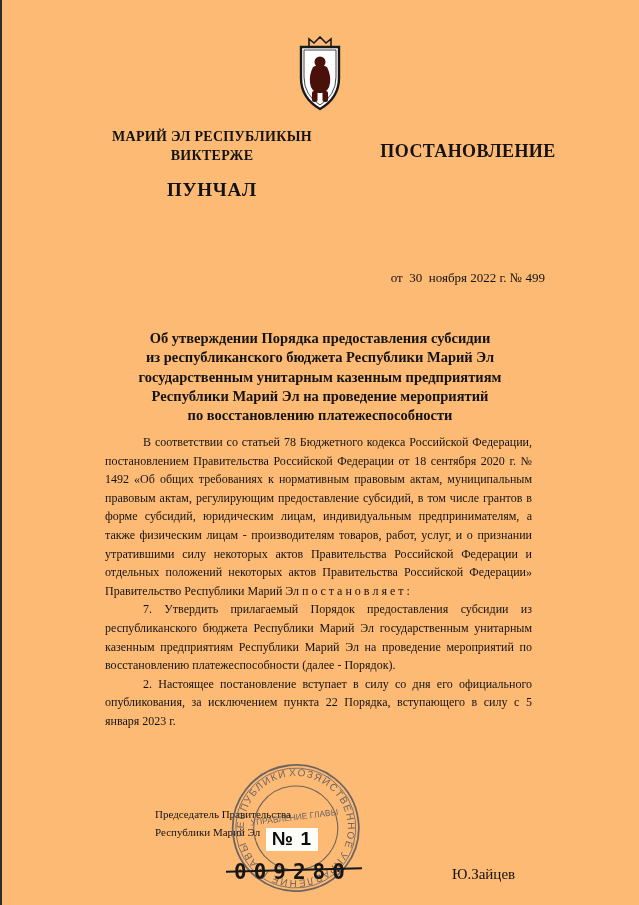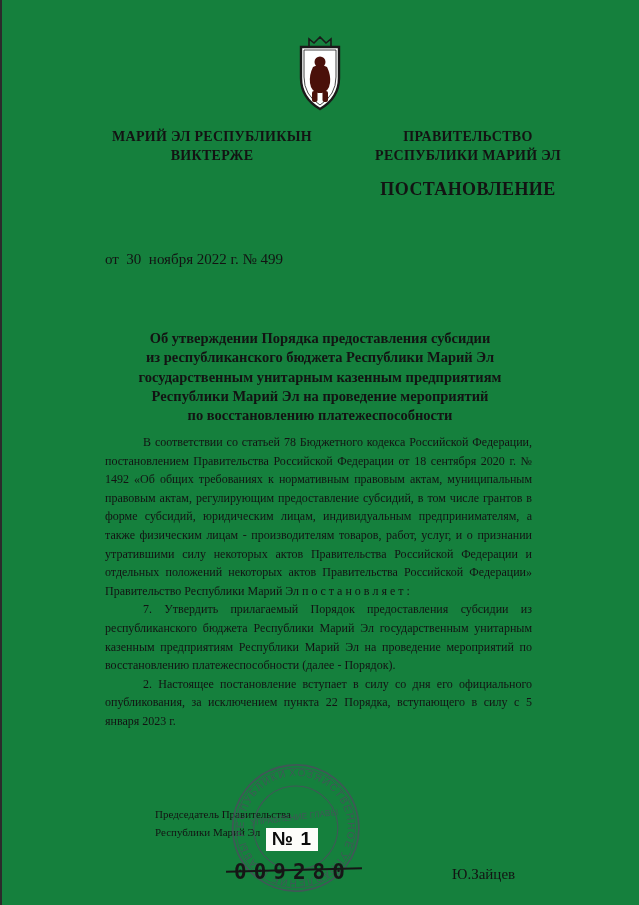--- a/index.html
+++ b/index.html
@@ -1,37 +1,37 @@
 <!DOCTYPE html>
 <html><head>
 <meta charset="utf-8">
 <style>
   * { margin:0; padding:0; box-sizing:border-box; }
   html,body { background:#9a9a9a; }
   .page {
     position:relative; width:639px; height:905px; margin:0 auto;
-    background:#15803d; color:#131313; overflow:hidden;
+    background:#fdba74; color:#131313; overflow:hidden;
     font-family:"Liberation Serif", serif;
   }
   .scan-edge { position:absolute; left:0; top:0; width:2px; height:100%; background:#2b2b2b; }
 
   .emblem { position:absolute; top:36px; left:50%; transform:translateX(-50%); }
 
   .header-left, .header-right {
     position:absolute; top:128px; text-align:center; font-weight:bold;
   }
   .header-left  { left:60px;  width:304px; }
   .header-right { left:352px; width:232px; }
   .header-top { font-size:14px; line-height:1.35; white-space:pre-line; letter-spacing:.3px; }
   .header-big { margin-top:13px; font-size:19px; letter-spacing:.8px; }
   .header-right .header-big { font-size:18px; letter-spacing:.4px;text-align:center; }
 
   .dateline {
-    position:absolute; top:251px; left:105px; width:440px; text-align:left;
-    font-size:15px; white-space:pre;
+    position:absolute; top:270px; left:105px; width:440px; text-align:right;
+    font-size:13px; white-space:pre;
   }
 
   .doc-title {
     position:absolute; top:317px; left:100px; width:440px; text-align:center;
     font-weight:bold; font-size:14.5px; line-height:1.33; white-space:pre-line;margin-top:12px;
   }
 
   .body-text {
     position:absolute; top:433px; left:105px; width:427px;
     font-size:12px; line-height:18.6px; text-align:justify;
@@ -78,24 +78,23 @@
         <path d="M20,31 q7,-4 14,0 q4,8 3,16 q-1,8 -8,10 h-4 q-7,-2 -8,-10 q-1,-8 3,-16 z"></path>
         <rect x="19" y="55" width="5.5" height="11" rx="2"></rect>
         <rect x="29.5" y="55" width="5.5" height="11" rx="2"></rect>
       </g>
     </svg>
   </div>
 
   <div class="header-left">
     <div class="header-top">МАРИЙ ЭЛ  РЕСПУБЛИКЫН
 ВИКТЕРЖЕ</div>
+    <div class="header-big">ПУНЧАЛ</div>
   </div>
   <div class="header-right">
-    <div class="header-top">ПРАВИТЕЛЬСТВО
-РЕСПУБЛИКИ МАРИЙ ЭЛ</div>
     <div class="header-big">ПОСТАНОВЛЕНИЕ</div>
   </div>
 
   <div class="dateline">от  30  ноября 2022 г. № 499</div>
 
   <div class="doc-title">Об утверждении Порядка предоставления субсидии
 из республиканского бюджета Республики Марий Эл
 государственным унитарным казенным предприятиям
 Республики Марий Эл на проведение мероприятий
 по восстановлению платежеспособности</div>

